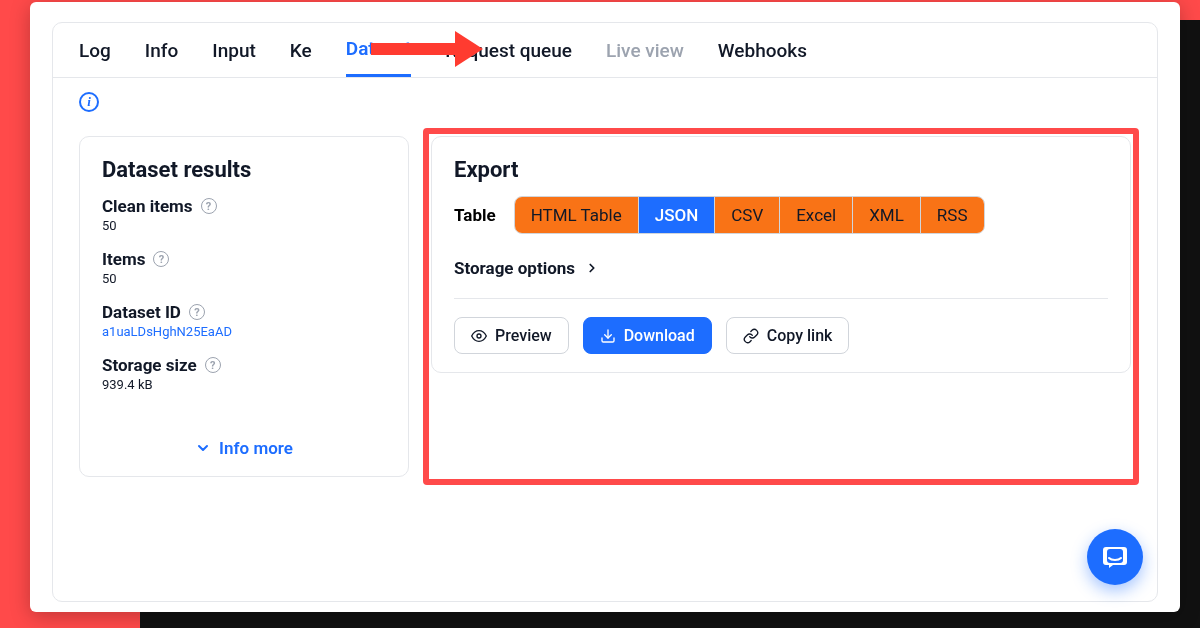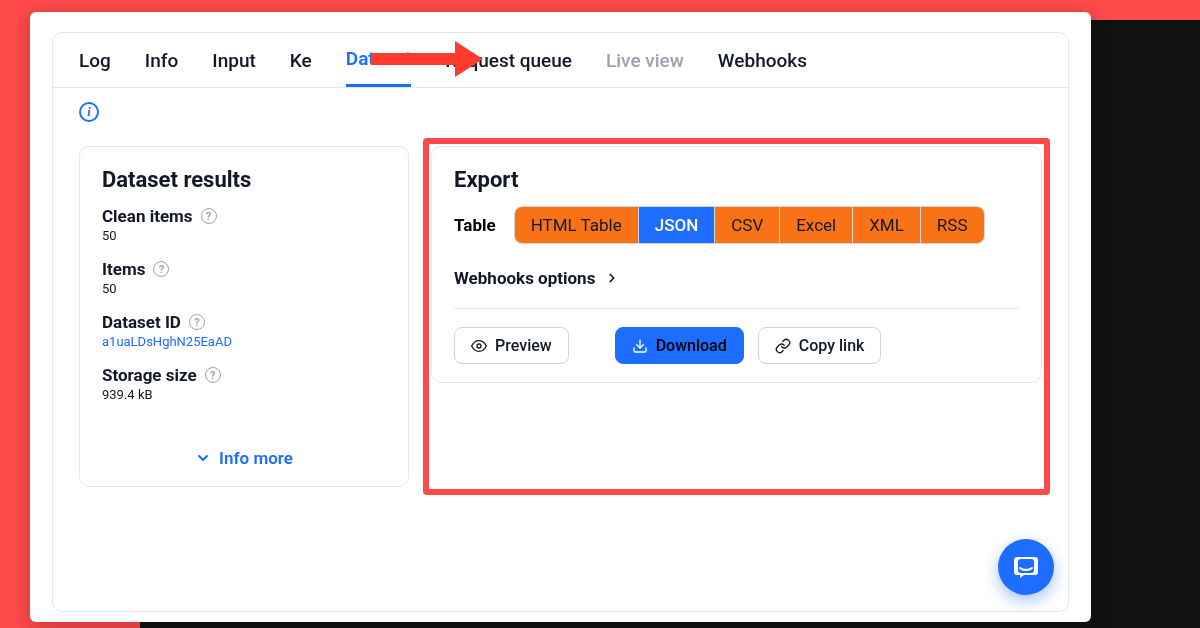--- a/index.html
+++ b/index.html
@@ -19,22 +19,22 @@
   }
   .red-bg-top {
     position: absolute;
     left: 0; top: 0;
     width: 1200px; height: 20px;
     background: #ff4a4a;
   }
 
   .app-frame {
     position: absolute;
-    left: 30px; top: 12px;
-    width: 1061px; height: 610px;
+    left: 30px; top: 2px;
+    width: 1150px; height: 610px;
     background: #fff;
     border-radius: 6px;
     box-shadow: 0 4px 20px rgba(0,0,0,0.25);
     padding: 20px 22px;
   }
 
   .panel {
     background: #fff;
     border: 1px solid #e5e7eb;
     border-radius: 10px;
@@ -163,21 +163,21 @@
   }
 
   .actions { display:flex; gap:14px; margin-top:18px; flex-wrap:wrap; }
   .btn {
     display:inline-flex; align-items:center; gap:8px;
     border:1px solid #d1d5db; background:#fff;
     border-radius:8px; padding:8px 16px;
     font-size:16px; font-weight:500; color:#111827; cursor:pointer;
     font-family: inherit;
   }
-  .btn.primary { background:#1d6dff; border-color:#1d6dff; color:#000000;margin-left:32px; }
+  .btn.primary { background:#1d6dff; border-color:#1d6dff; color:#ffffff; }
   .btn svg { width:16px; height:16px; }
 
   .chat-fab {
     position:absolute; right: 14px; bottom: 16px;
     width:56px; height:56px; border-radius:50%;
     background:#1d6dff; box-shadow: 0 6px 16px rgba(29,109,255,.4);
     display:flex; align-items:center; justify-content:center;
     cursor:pointer;
   }
 </style>
@@ -264,21 +264,21 @@
               <button>HTML Table</button>
               <button class="active">JSON</button>
               <button>CSV</button>
               <button>Excel</button>
               <button>XML</button>
               <button>RSS</button>
             </div>
           </div>
 
           <div class="adv">
-            <span>Webhooks options</span>
+            <span>Storage options</span>
             <svg viewBox="0 0 24 24" width="14" height="14" fill="none" stroke="#111827" stroke-width="3" stroke-linecap="round" stroke-linejoin="round">
                 <polyline points="9 18 15 12 9 6"></polyline>
               </svg>
           </div>
 
           <div class="actions">
             <button class="btn">
               <svg viewBox="0 0 24 24" fill="none" stroke="#111827" stroke-width="2" stroke-linecap="round" stroke-linejoin="round">
                   <path d="M1 12s4-8 11-8 11 8 11 8-4 8-11 8-11-8-11-8z"></path>
                   <circle cx="12" cy="12" r="3"></circle>

